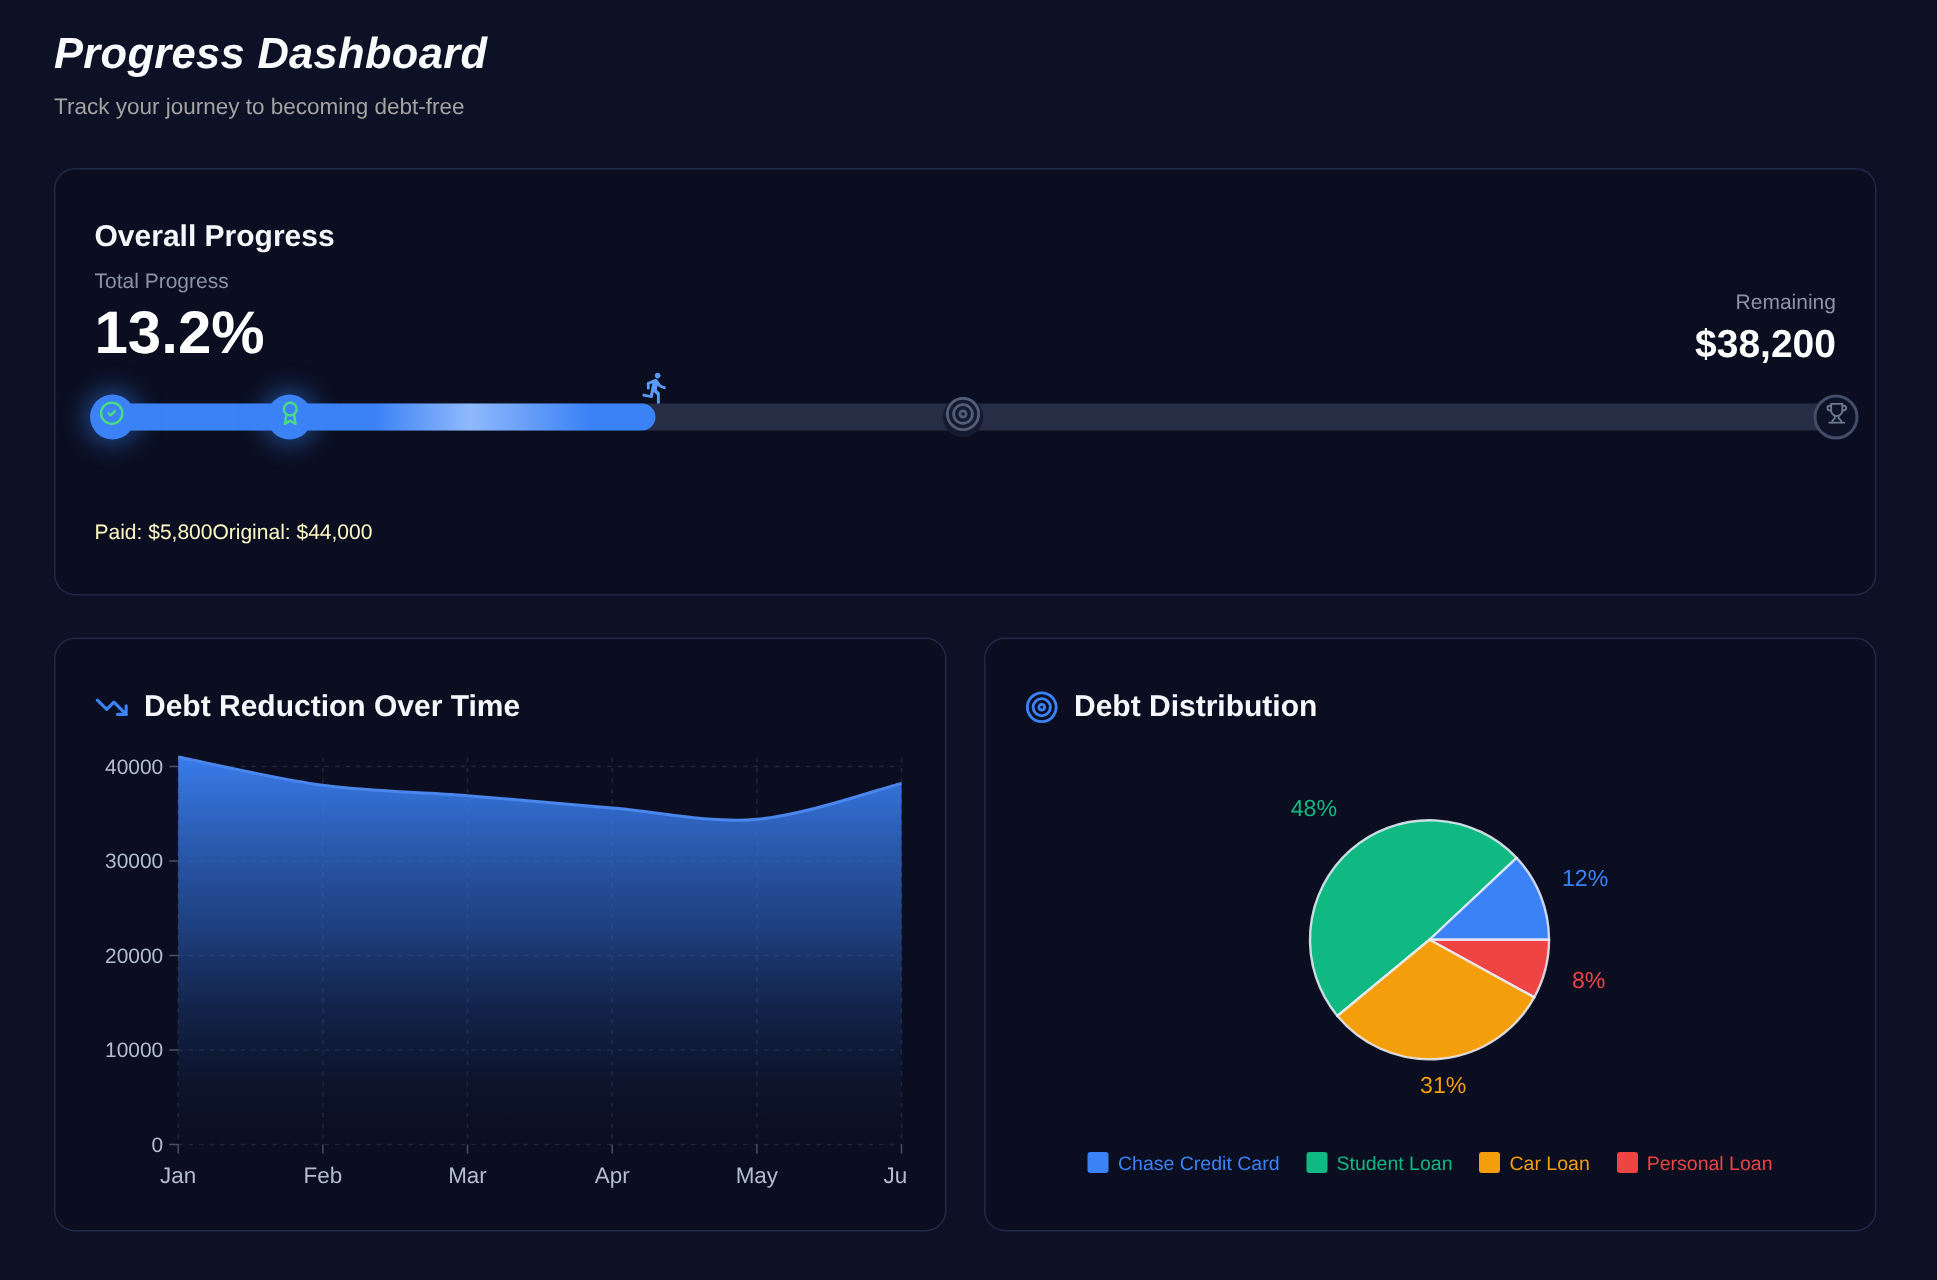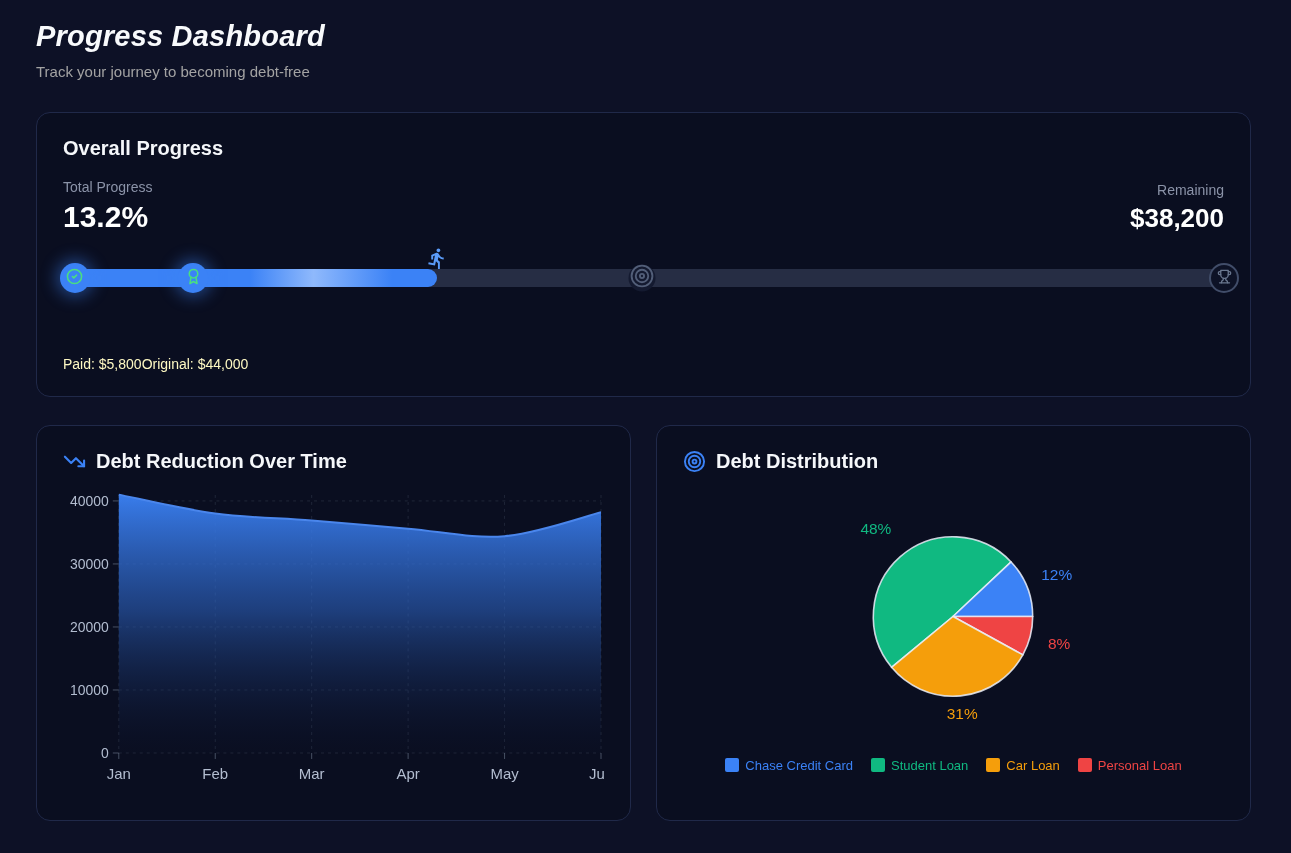--- a/index.html
+++ b/index.html
@@ -8,29 +8,29 @@
     width:1291px; height:853px;
     font-family:"Liberation Sans","DejaVu Sans",sans-serif;
     color:#f1f5fb; overflow:hidden;
   }
   .page { width:1291px; height:853px; padding:20px 40px 26px 36px; }
   h1 { font-size:29px; font-weight:bold; color:#f8fafc; letter-spacing:.2px;font-style:italic; }
   .subtitle { margin-top:10px; font-size:15px; color:#a3a3a3; }
 
   .card {
     background:#0a0e20; border:1px solid #202949; border-radius:14px;
-    padding:24px 26px;
+    padding:34px 26px;
   }
   .card h2 { font-size:20px; font-weight:bold; color:#f5f7fa; }
 
   .overall { margin-top:32px; height:285px; display:flex; flex-direction:column; justify-content:space-between; }
 
   .stats-row { display:flex; justify-content:space-between; align-items:flex-end; margin-top:4px; }
   .stat-label { font-size:14px; color:#8b93a8; }
-  .stat-value { font-size:30px; font-weight:bold; color:#ffffff; margin-top:5px; }
+  .stat-value { font-size:40px; font-weight:bold; color:#ffffff; margin-top:5px; }
   .stat.right { text-align:right; }
   .stat.right .stat-value { font-size:26px; }
 
   .progress-wrap { position:relative; height:46px; margin-top:6px; }
   .track {
     position:absolute; left:0; right:0; top:50%; transform:translateY(-50%);
     height:18px; background:#262d44; border-radius:9px;
   }
   .fill {
     height:100%; border-radius:9px;

